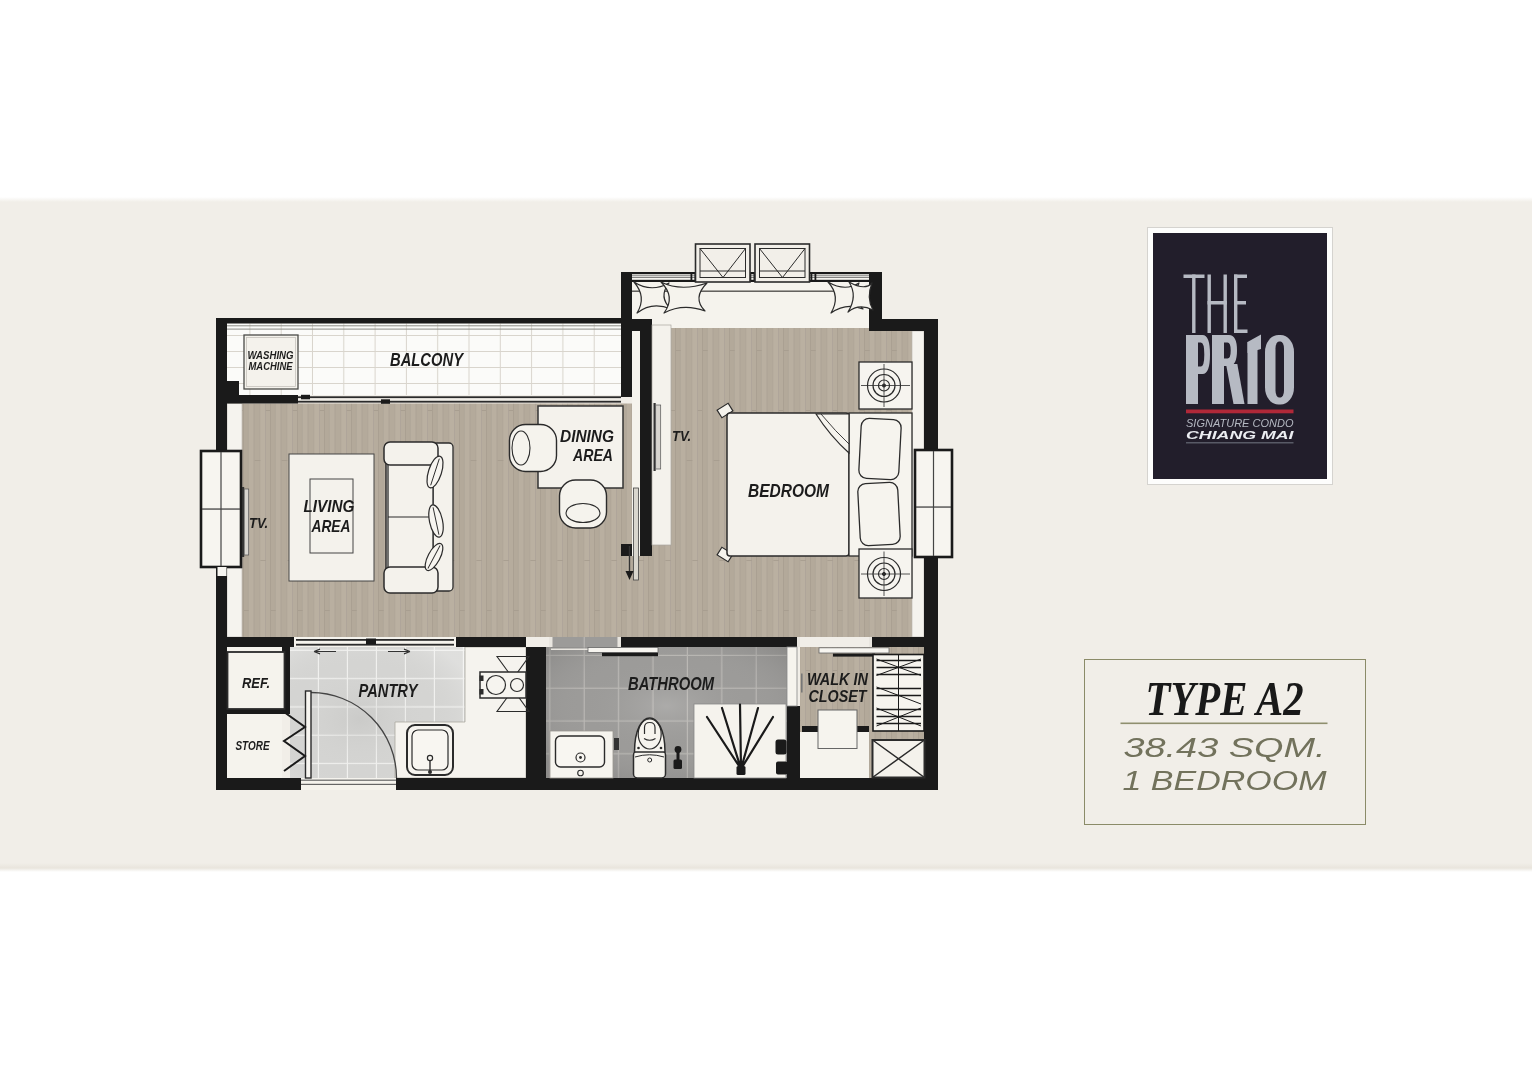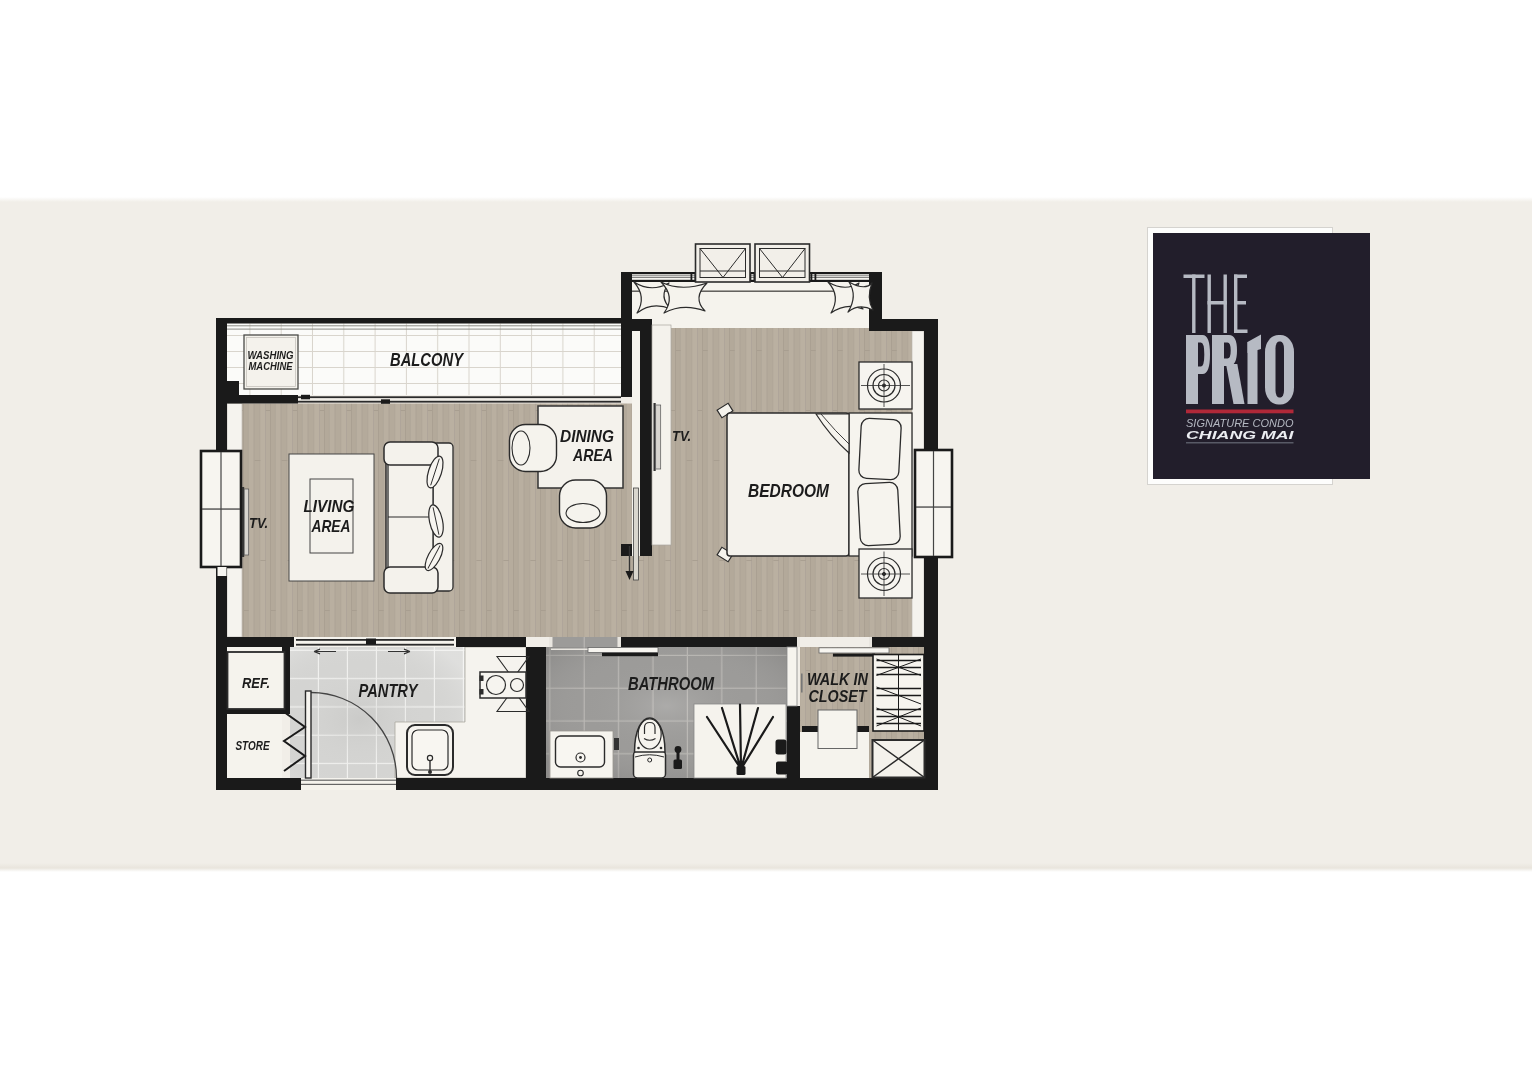--- a/index.html
+++ b/index.html
@@ -441,21 +441,21 @@
 
 <rect x="818" y="710" width="39" height="38.5" fill="#f6f4ee" stroke="#666" stroke-width="1"></rect>
 
 <g>
 <rect x="872.5" y="740" width="52" height="37.5" fill="#f4f2ec" stroke="#2b2b2b" stroke-width="2"></rect>
 <path d="M872.5,740 L924.5,777.5 M924.5,740 L872.5,777.5" stroke="#2b2b2b" stroke-width="1.5"></path>
 </g>
 </svg>
 
 <div style="position:absolute;left:1147px;top:226.5px;width:186px;height:258px;background:#fdfdfc;border:1px solid #d5d3cf;box-sizing:border-box;">
-<div style="position:absolute;left:5px;top:5.5px;width:174px;height:245.5px;background:#221e2b;padding-left:43px;">
+<div style="position:absolute;left:5px;top:5.5px;width:174px;height:245.5px;background:#221e2b;">
 <svg width="174" height="246" viewBox="1153.5 233 174 246" style="position:absolute;left:0;top:0;">
 <g fill="#b6bac3">
 
 <g>
 <rect x="1184" y="274.5" width="21" height="3.5"></rect>
 <rect x="1192.6" y="274.5" width="3.4" height="58.5"></rect>
 <rect x="1208" y="274.5" width="3.4" height="58.5"></rect>
 <rect x="1224" y="274.5" width="3.4" height="58.5"></rect>
 <rect x="1208" y="301" width="19.4" height="3.5"></rect>
 <rect x="1234.5" y="274.5" width="3.4" height="58.5"></rect>
@@ -482,13 +482,25 @@
 
 <text x="1186.5" y="427" font-family="Liberation Sans,sans-serif" font-size="10.4" fill="#b4b8c1" textLength="107.5" lengthAdjust="spacingAndGlyphs">SIGNATURE CONDO</text>
 
 <text x="1186.5" y="438.5" font-family="Liberation Sans,sans-serif" font-size="10.8" font-weight="bold" fill="#eceef2" textLength="107.5" lengthAdjust="spacingAndGlyphs">CHIANG MAI</text>
 
 <rect x="1186.5" y="442.2" width="107.5" height="1.2" fill="#676a75"></rect>
 </svg>
 </div>
 </div>
 
+<div style="position:absolute;left:1084px;top:658.5px;width:282px;height:166px;border:1.5px solid #8b8b68;box-sizing:border-box;">
+<svg width="279" height="163" viewBox="0 0 279 163">
+
+<text x="139.5" y="55" font-family="Liberation Serif,serif" font-size="47.5" font-weight="bold" fill="#191919" text-anchor="middle" textLength="158" lengthAdjust="spacingAndGlyphs">TYPE A2</text>
+
+<rect x="35.5" y="62.5" width="207" height="1.6" fill="#8f8f6e"></rect>
+
+<text x="139.5" y="97" font-family="Liberation Sans,sans-serif" font-size="27.5" fill="#72725c" text-anchor="middle" textLength="202" lengthAdjust="spacingAndGlyphs">38.43 SQM.</text>
+
+<text x="139.5" y="130" font-family="Liberation Sans,sans-serif" font-size="27.5" fill="#72725c" text-anchor="middle" textLength="204" lengthAdjust="spacingAndGlyphs">1 BEDROOM</text>
+</svg>
 </div>
+</div>
 
 </body></html>

